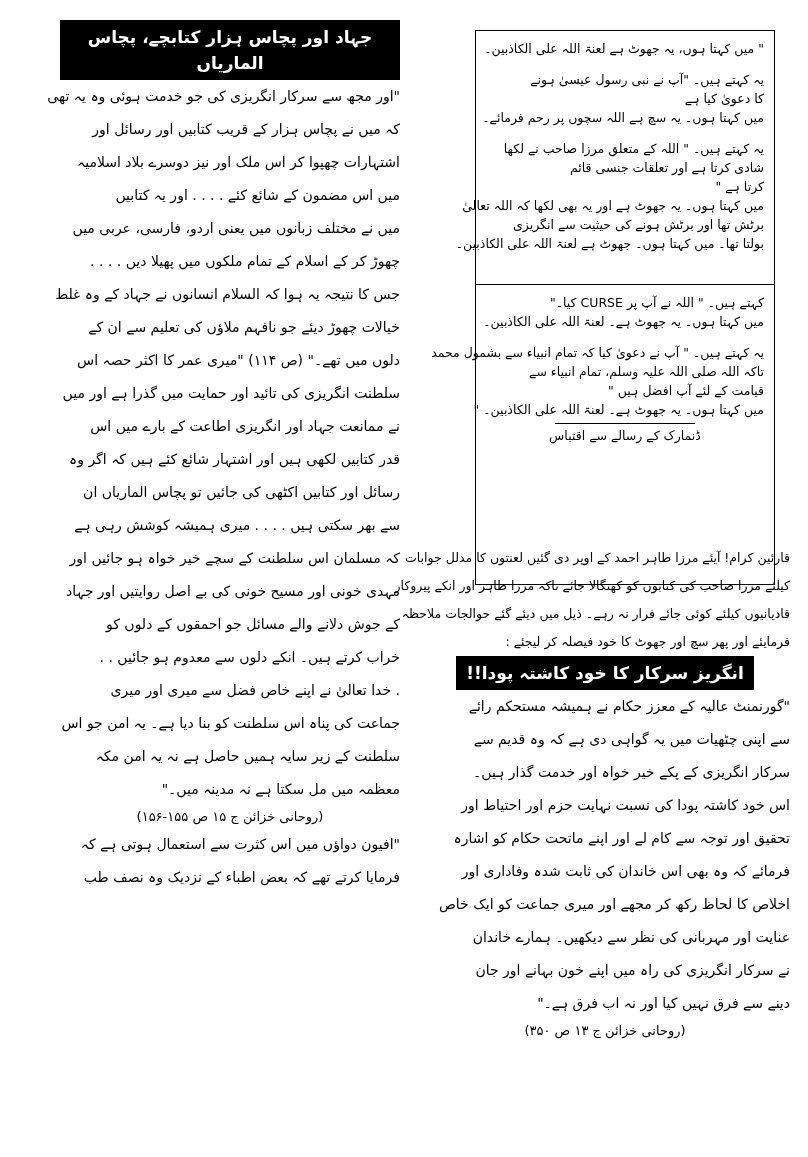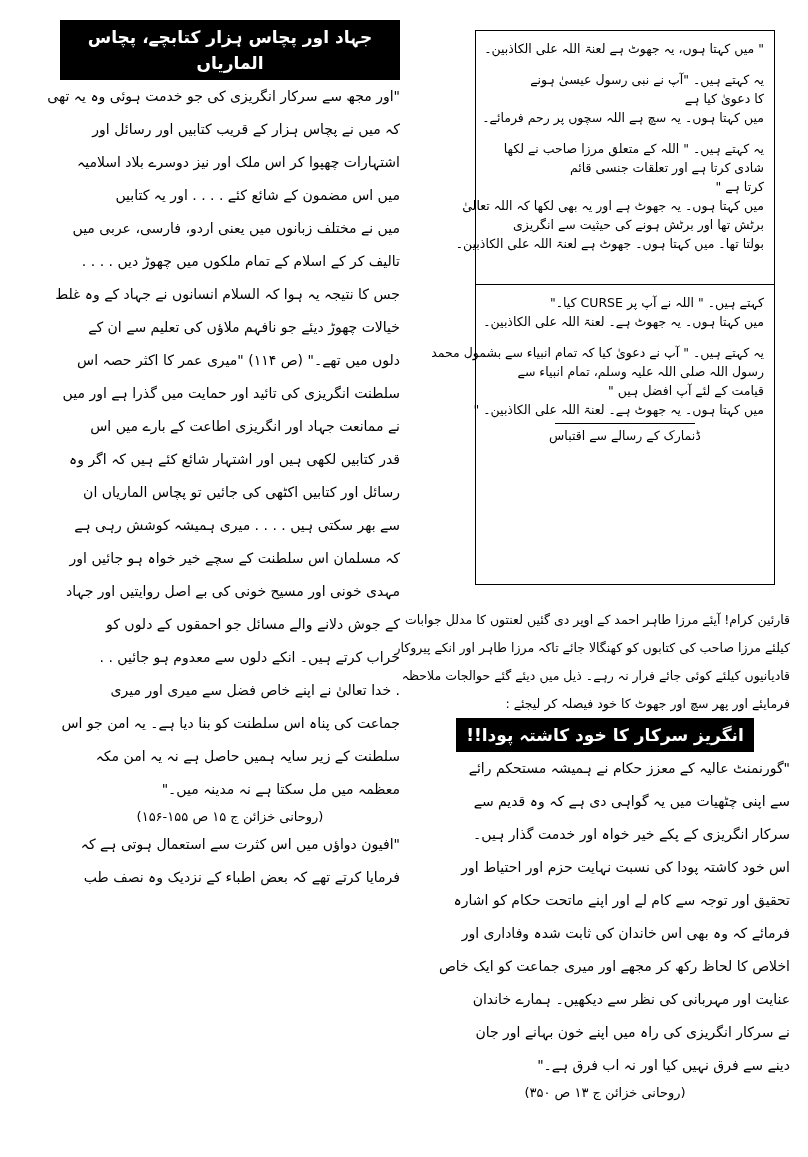--- a/index.html
+++ b/index.html
@@ -25,21 +25,21 @@
 <body>
 
 <div class="col left-col">
   <div class="banner-wrap"><span class="banner">جہاد اور پچاس ہزار کتابچے، پچاس الماریاں</span></div>
   <div id="para1">
       <div class="line">"اور مجھ سے سرکار انگریزی کی جو خدمت ہوئی وہ یہ تھی</div>
       <div class="line">کہ میں نے پچاس ہزار کے قریب کتابیں اور رسائل اور</div>
       <div class="line">اشتہارات چھپوا کر اس ملک اور نیز دوسرے بلاد اسلامیہ</div>
       <div class="line">میں اس مضمون کے شائع کئے . . . . اور یہ کتابیں</div>
       <div class="line">میں نے مختلف زبانوں میں یعنی اردو، فارسی، عربی میں</div>
-      <div class="line">تالیف کر کے اسلام کے تمام ملکوں میں چھوڑ دیں . . . .</div>
+      <div class="line">چھوڑ کر کے اسلام کے تمام ملکوں میں پھیلا دیں . . . .</div>
       <div class="line">جس کا نتیجہ یہ ہوا کہ السلام انسانوں نے جہاد کے وہ غلط</div>
       <div class="line">خیالات چھوڑ دیئے جو نافہم ملاؤں کی تعلیم سے ان کے</div>
       <div class="line">دلوں میں تھے۔" (ص ۱۱۴) "میری عمر کا اکثر حصہ اس</div>
       <div class="line">سلطنت انگریزی کی تائید اور حمایت میں گذرا ہے اور میں</div>
       <div class="line">نے ممانعت جہاد اور انگریزی اطاعت کے بارے میں اس</div>
       <div class="line">قدر کتابیں لکھی ہیں اور اشتہار شائع کئے ہیں کہ اگر وہ</div>
       <div class="line">رسائل اور کتابیں اکٹھی کی جائیں تو پچاس الماریاں ان</div>
       <div class="line">سے بھر سکتی ہیں . . . . میری ہمیشہ کوشش رہی ہے</div>
       <div class="line">کہ مسلمان اس سلطنت کے سچے خیر خواہ ہو جائیں اور</div>
       <div class="line">مہدی خونی اور مسیح خونی کی بے اصل روایتیں اور جہاد</div>
@@ -72,29 +72,29 @@
       <div class="qline">برٹش تھا اور برٹش ہونے کی حیثیت سے انگریزی</div>
       <div class="qline">بولتا تھا۔ میں کہتا ہوں۔ جھوٹ ہے لعنۃ اللہ علی الکاذبین۔</div>
     </div>
 </div>
 <div class="quote-box box2">
   <div id="qbot">
       <div class="qline">کہتے ہیں۔ " اللہ نے آپ پر CURSE کیا۔"</div>
       <div class="qline">میں کہتا ہوں۔ یہ جھوٹ ہے۔ لعنۃ اللہ علی الکاذبین۔</div>
       <div class="qgap"></div>
       <div class="qline">یہ کہتے ہیں۔ " آپ نے دعویٰ کیا کہ تمام انبیاء سے بشمول محمد</div>
-      <div class="qline">رسول اللہ صلی اللہ علیہ وسلم، تمام انبیاء سے</div>
+      <div class="qline">تاکہ اللہ صلی اللہ علیہ وسلم، تمام انبیاء سے</div>
       <div class="qline">قیامت کے لئے آپ افضل ہیں "</div>
       <div class="qline">میں کہتا ہوں۔ یہ جھوٹ ہے۔ لعنۃ اللہ علی الکاذبین۔ "</div>
     </div>
   <div class="rule"></div>
   <div class="qline center">ڈنمارک کے رسالے سے اقتباس</div>
 </div>
 
-<div class="col right-col" style="top:606px;">
+<div class="col right-col" style="top:544px;">
   <div id="intro">
       <div class="line" style="font-size: 12.5px; line-height: 28px;">قارئین کرام! آیئے مرزا طاہر احمد کے اوپر دی گئیں لعنتوں کا مدلل جوابات</div>
       <div class="line" style="font-size: 12.5px; line-height: 28px;">کیلئے مرزا صاحب کی کتابوں کو کھنگالا جائے تاکہ مرزا طاہر اور انکے پیروکار</div>
       <div class="line" style="font-size: 12.5px; line-height: 28px;">قادیانیوں کیلئے کوئی جائے فرار نہ رہے۔ ذیل میں دیئے گئے حوالجات ملاحظہ</div>
       <div class="line" style="font-size: 12.5px; line-height: 28px;">فرمایئے اور پھر سچ اور جھوٹ کا خود فیصلہ کر لیجئے :</div>
     </div>
   <div class="banner-wrap"><span class="banner">انگریز سرکار کا خود کاشتہ پودا!!</span></div>
   <div id="para3">
       <div class="line">"گورنمنٹ عالیہ کے معزز حکام نے ہمیشہ مستحکم رائے</div>
       <div class="line">سے اپنی چٹھیات میں یہ گواہی دی ہے کہ وہ قدیم سے</div>

